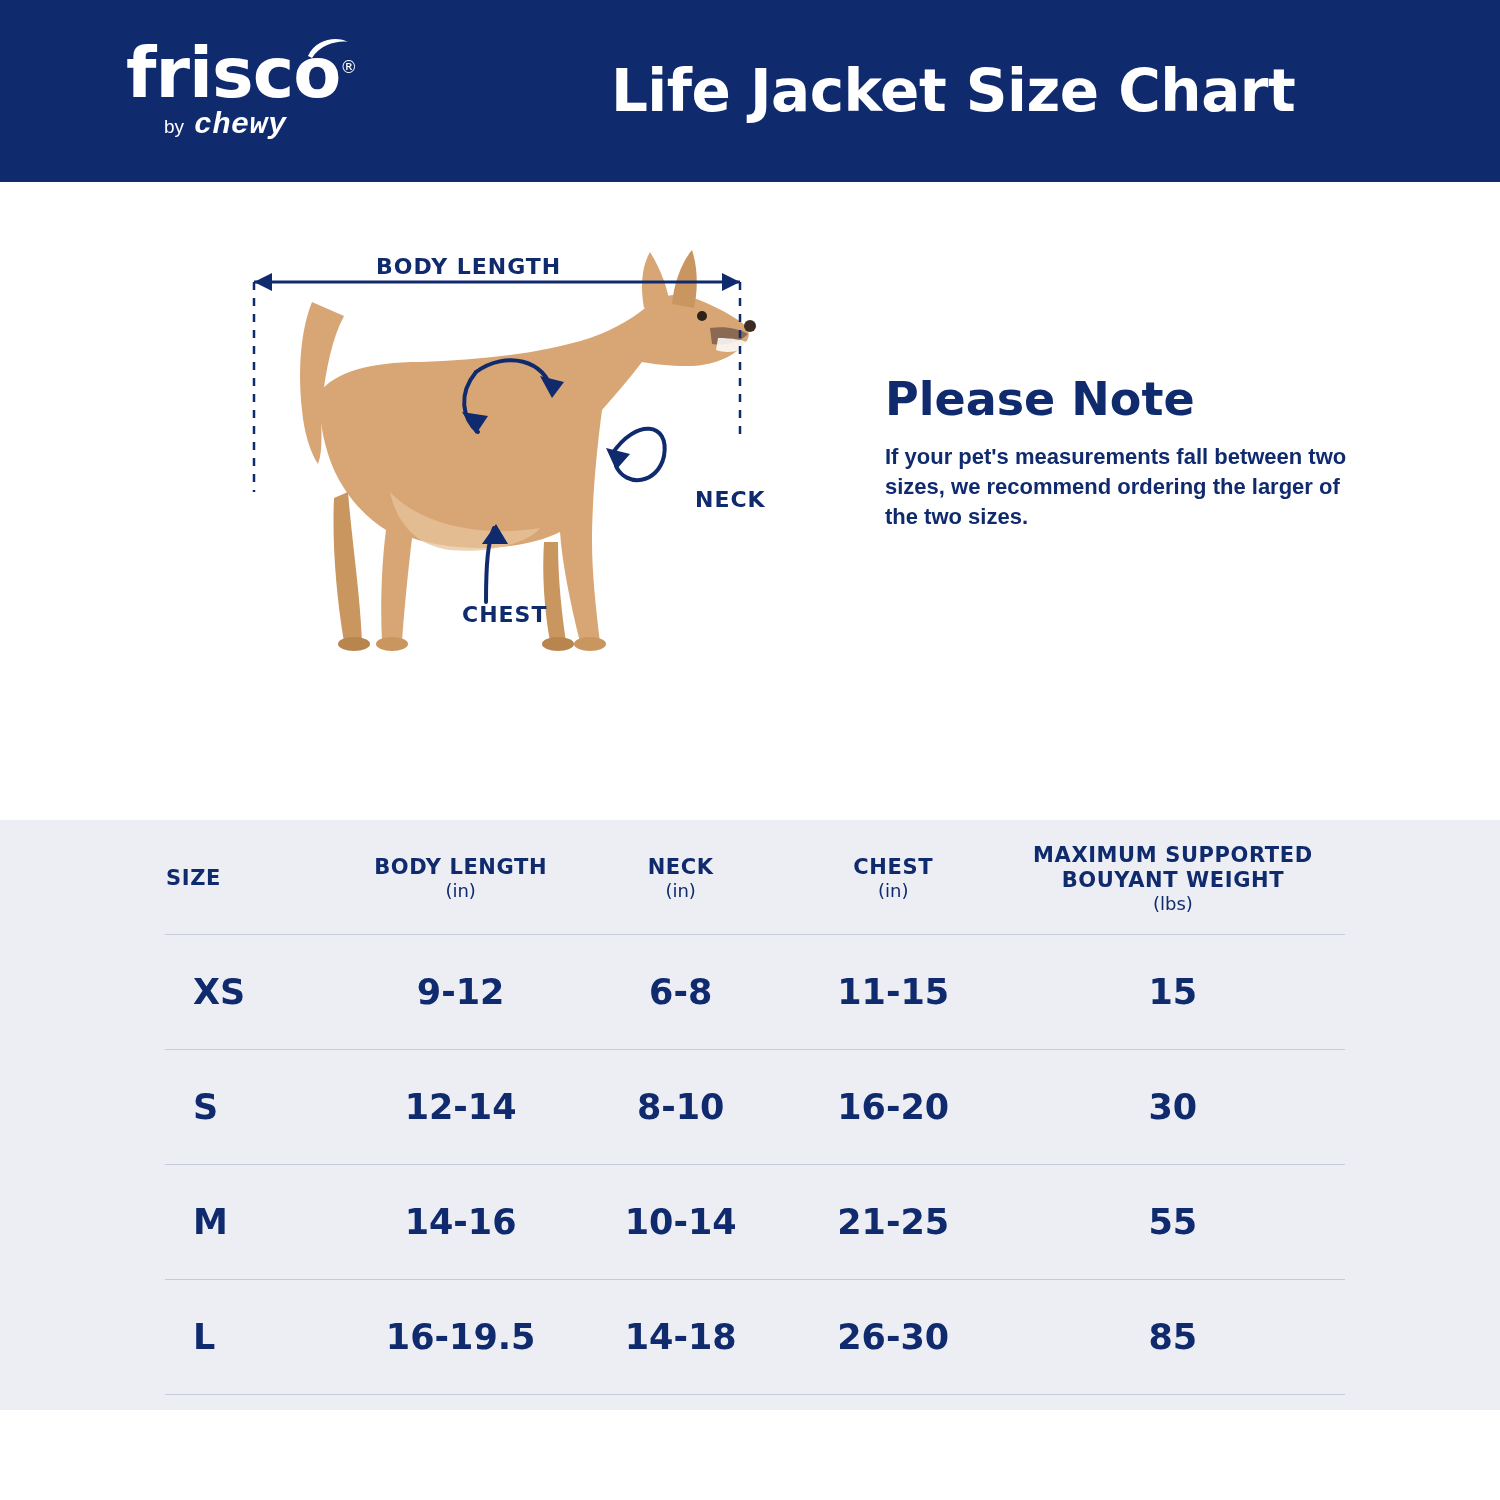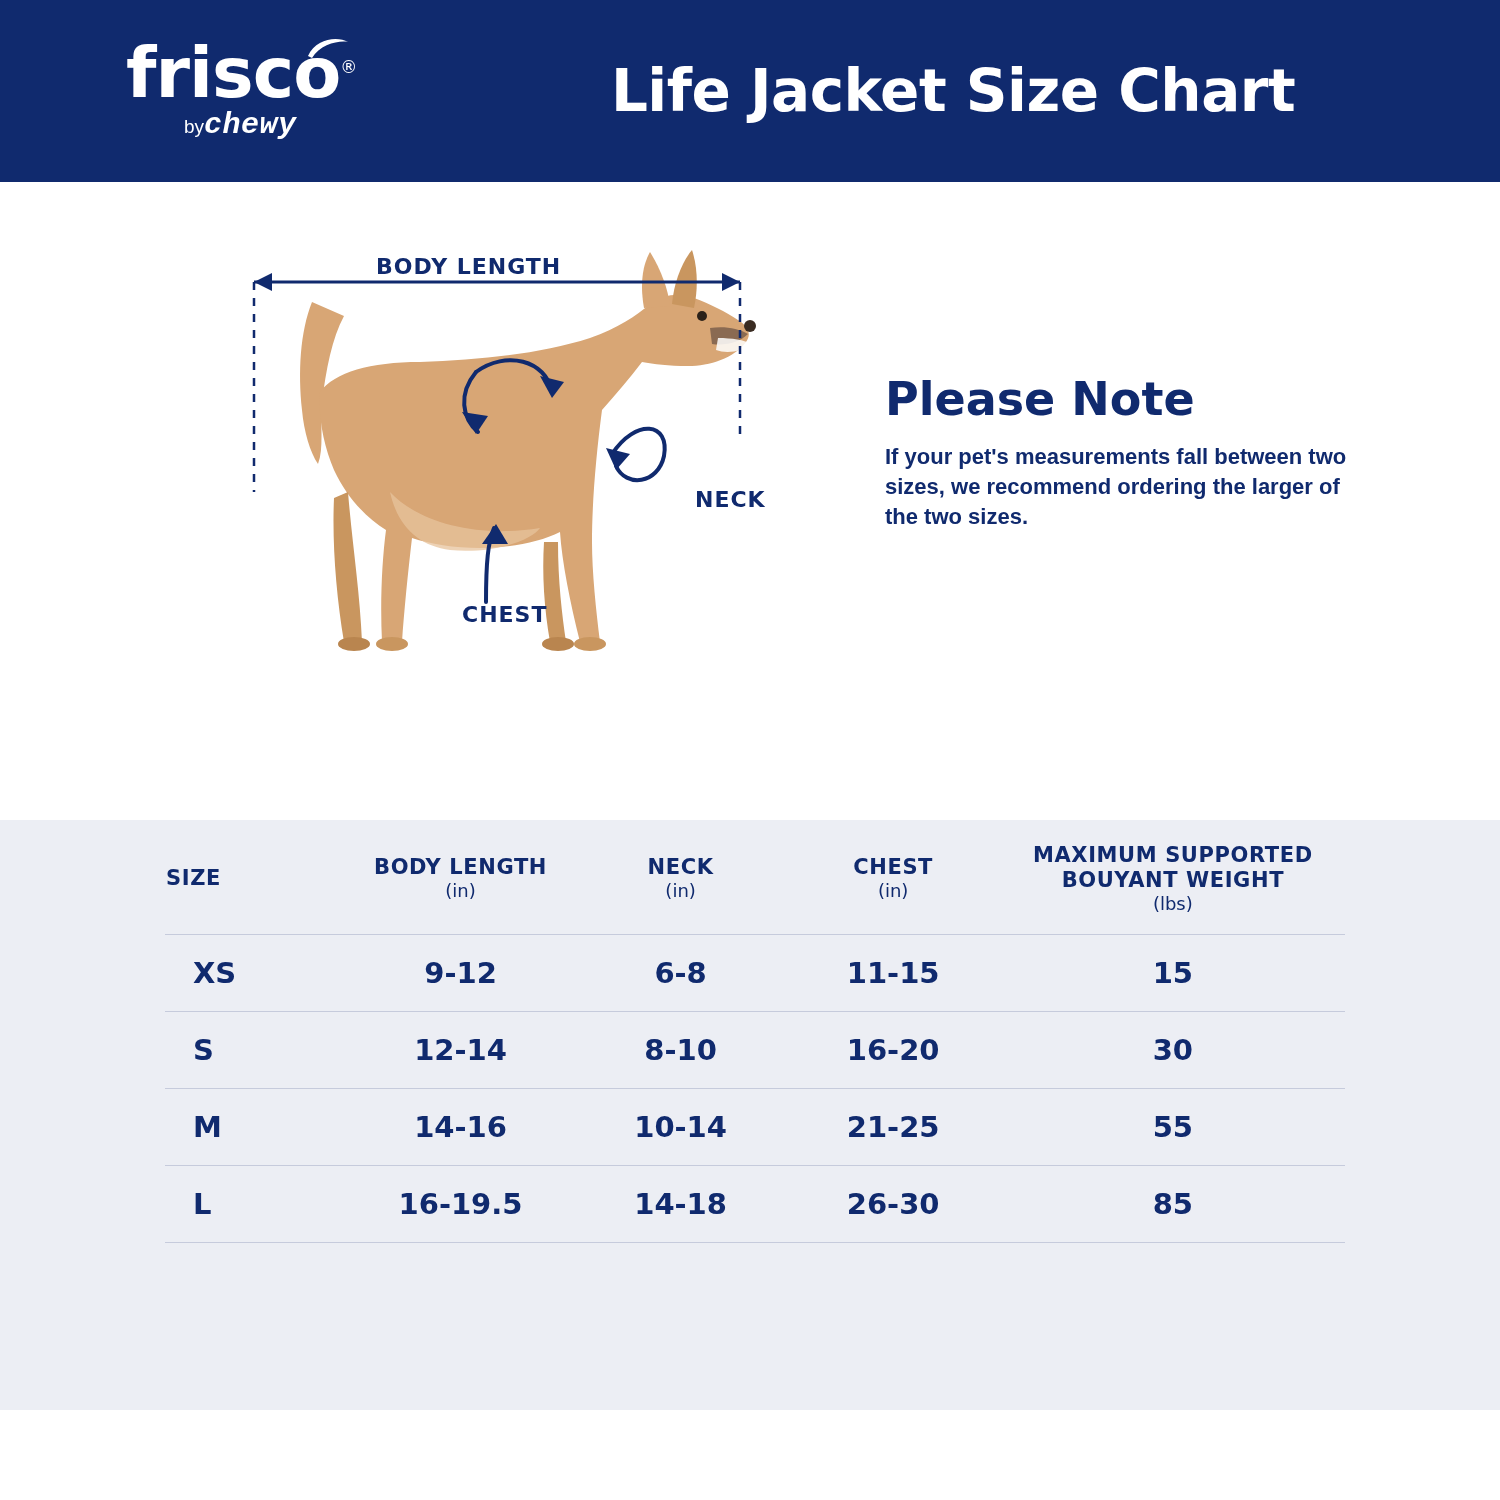--- a/index.html
+++ b/index.html
@@ -53,22 +53,23 @@
   .logo-swoosh {
     position: absolute;
     right: 6px;
     top: -6px;
     width: 44px;
     height: 26px;
   }
   .logo-sub {
     display: flex;
     align-items: baseline;
+    gap: 10px;
     margin-top: 2px;
-    margin-left: 58px;
+    margin-left: 38px;
     justify-content: center;
   }
   .logo-by {
     font-family: "Liberation Sans", sans-serif;
     font-size: 19px;
     color: #ffffff;
     font-weight: 400;
   }
   .logo-chewy {
     font-family: Liberation Mono, monospace;
@@ -176,23 +177,23 @@
   }
   th.col-size { width: 180px; text-align: left; }
   th.col-len  { width: 230px; }
   th.col-neck { width: 210px; }
   th.col-chest{ width: 215px; }
   th.col-wt   { width: 345px; }
 
   tbody td {
     font-family: "DejaVu Sans", sans-serif;
     font-weight: bold;
-    font-size: 29px;
+    font-size: 35px;
     text-align: center;
-    padding: 21px 0;
+    padding: 37px 0;
     border-top: 1px solid #c6cbdc;
   }
   tbody td.size-cell { text-align: left; padding-left: 28px; }
   tbody tr:last-child td { border-bottom: 1px solid #c6cbdc; }
 
   .footer-strip {
     position: absolute;
     top: 1410px; left: 0;
     width: 1500px; height: 90px;
     background: #ffffff;

